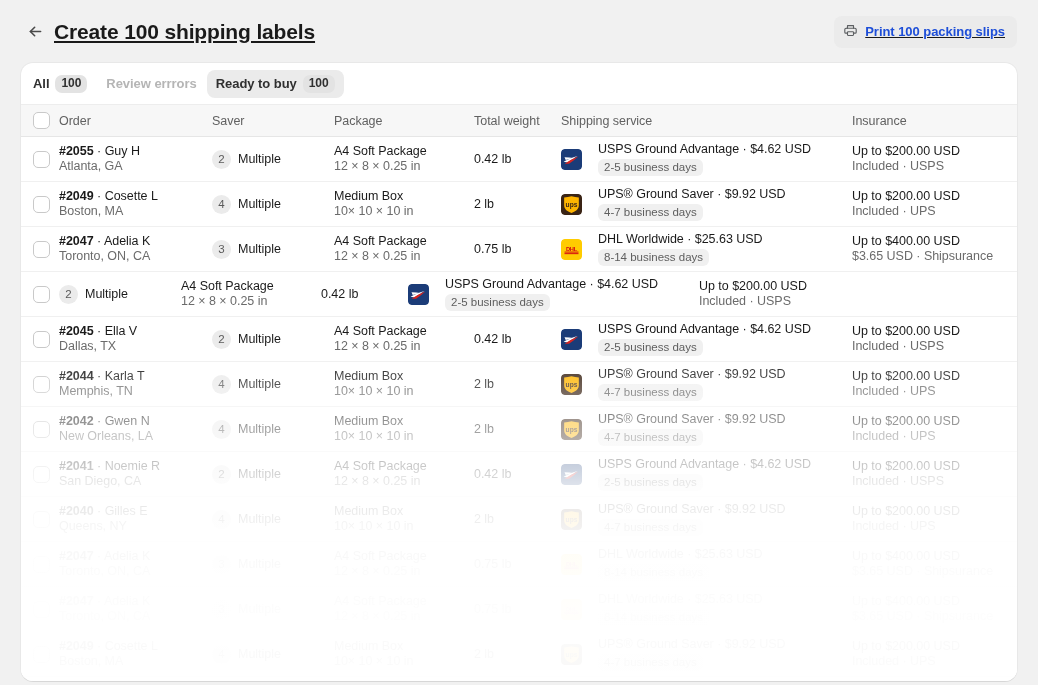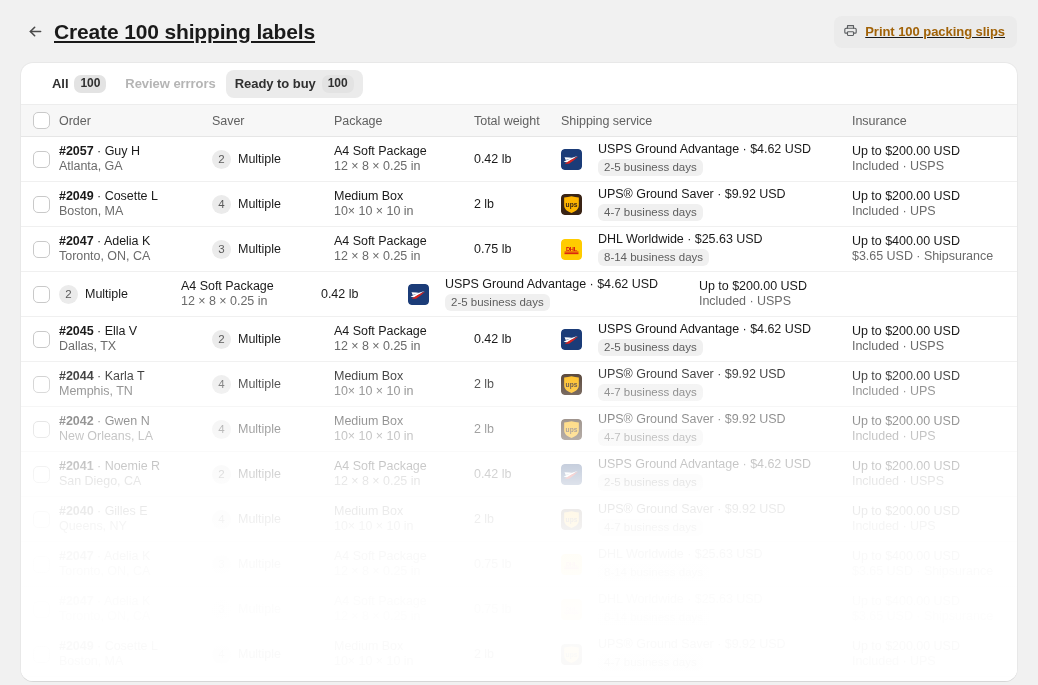--- a/index.html
+++ b/index.html
@@ -63,21 +63,21 @@
     letter-spacing: -0.05px;
     border-radius: 8px;
     cursor: pointer;
     display: inline-flex;
     align-items: center;
     white-space: nowrap;
   }
 
   .btn-secondary {
     background: #ebebeb;
-    color: #a16207;
+    color: #1d4ed8;
     height: 32px;
     padding: 0 12px 0 9px;
     gap: 7px;
   }
 
   .btn-primary {
     background: #383838;
     color: #ffffff;
     height: 32px;
     padding: 0 14px;
@@ -95,21 +95,21 @@
     box-shadow: 0 1px 0 rgba(0,0,0,0.07), 0 0 0 1px rgba(0,0,0,0.035);
     height: 618px;
     overflow: hidden;
   }
 
   
   .tabbar {
     height: 41px;
     display: flex;
     align-items: center;
-    padding: 0 22px;
+    padding: 0 3px;
     gap: 1px;
   }
 
   .tab {
     height: 28px;
     display: inline-flex;
     align-items: center;
     gap: 6px;
     padding: 0 9px;
     border-radius: 8px;
@@ -316,21 +316,21 @@
       <div class="c-service">Shipping service</div>
       <div class="c-ins">Insurance</div>
     </div>
 
     <div id="rows-container">
         <div class="row">
           <div class="c-check">
             <span class="checkbox"></span>
           </div>
           <div class="c-order">
-            <div class="t1"><span class="order-id">#2057</span> · <span>Guy H</span></div>
+            <div class="t1"><span class="order-id">#2055</span> · <span>Guy H</span></div>
             <div class="t2">Atlanta, GA</div>
           </div>
           <div class="c-items">
             <div class="items-cell">
               <span class="items-badge">2</span>
               <span class="t1">Multiple</span>
             </div>
           </div>
           <div class="c-package">
             <div class="t1">A4 Soft Package</div>

